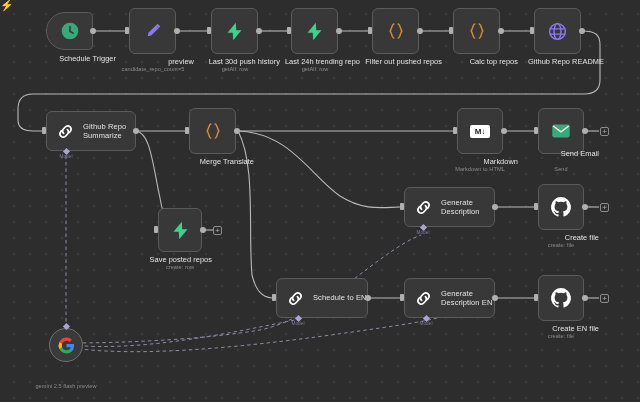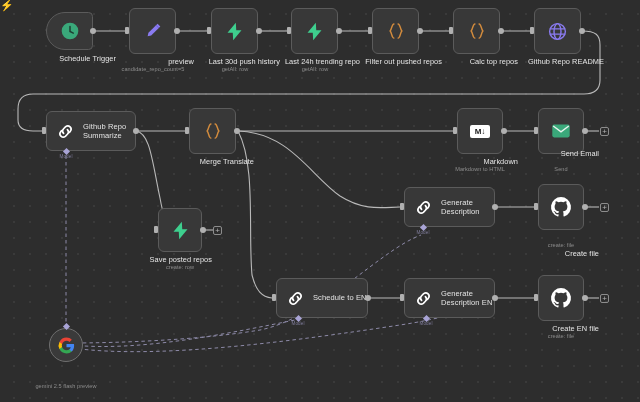--- a/index.html
+++ b/index.html
@@ -329,21 +329,21 @@
   <div class="node" style="left:538px;top:184px;width:46px;height:46px;">
     <span class="icon">
       <svg width="24" height="24" viewBox="0 0 24 24">
           <path fill="#ffffff" d="M12 2a10 10 0 00-3.16 19.49c.5.09.68-.22.68-.48l-.01-1.7c-2.78.6-3.37-1.34-3.37-1.34-.45-1.16-1.11-1.47-1.11-1.47-.91-.62.07-.61.07-.61 1 .07 1.53 1.03 1.53 1.03.89 1.53 2.34 1.09 2.91.83.09-.65.35-1.09.63-1.34-2.22-.25-4.55-1.11-4.55-4.94 0-1.09.39-1.98 1.03-2.68-.1-.25-.45-1.27.1-2.64 0 0 .84-.27 2.75 1.02a9.5 9.5 0 015 0c1.91-1.29 2.75-1.02 2.75-1.02.55 1.37.2 2.39.1 2.64.64.7 1.03 1.59 1.03 2.68 0 3.84-2.34 4.69-4.57 4.93.36.31.68.92.68 1.85l-.01 2.75c0 .27.18.58.69.48A10 10 0 0012 2z"></path>
         </svg>
     </span>
   </div>
   <div class="port in" style="left:534px;top:203px;"></div>
   <div class="port" style="left:582px;top:204px;"></div>
   <div class="plus" style="left:600px;top:203px;">+</div>
-  <div class="caption" style="left:523px;top:233px;width:76px;margin-top:16px;">Create file</div>
+  <div class="caption" style="left:523px;top:233px;width:76px;">Create file</div>
   <div class="subcaption" style="left:529px;top:242px;width:64px;">create: file</div>
 
   <div class="node wide" style="left:276px;top:278px;width:92px;height:40px;">
     <span class="icon">
       <svg width="19" height="19" viewBox="0 0 24 24" fill="none" stroke="#ffffff" stroke-width="2.1" stroke-linecap="round">
           <path d="M9.6 14.4a4.2 4.2 0 010-5.9l2.6-2.6a4.2 4.2 0 015.9 5.9l-1.3 1.3"></path>
           <path d="M14.4 9.6a4.2 4.2 0 010 5.9l-2.6 2.6a4.2 4.2 0 01-5.9-5.9l1.3-1.3"></path>
         </svg>
     </span>
     <span class="inline-label">Schedule to EN</span>

